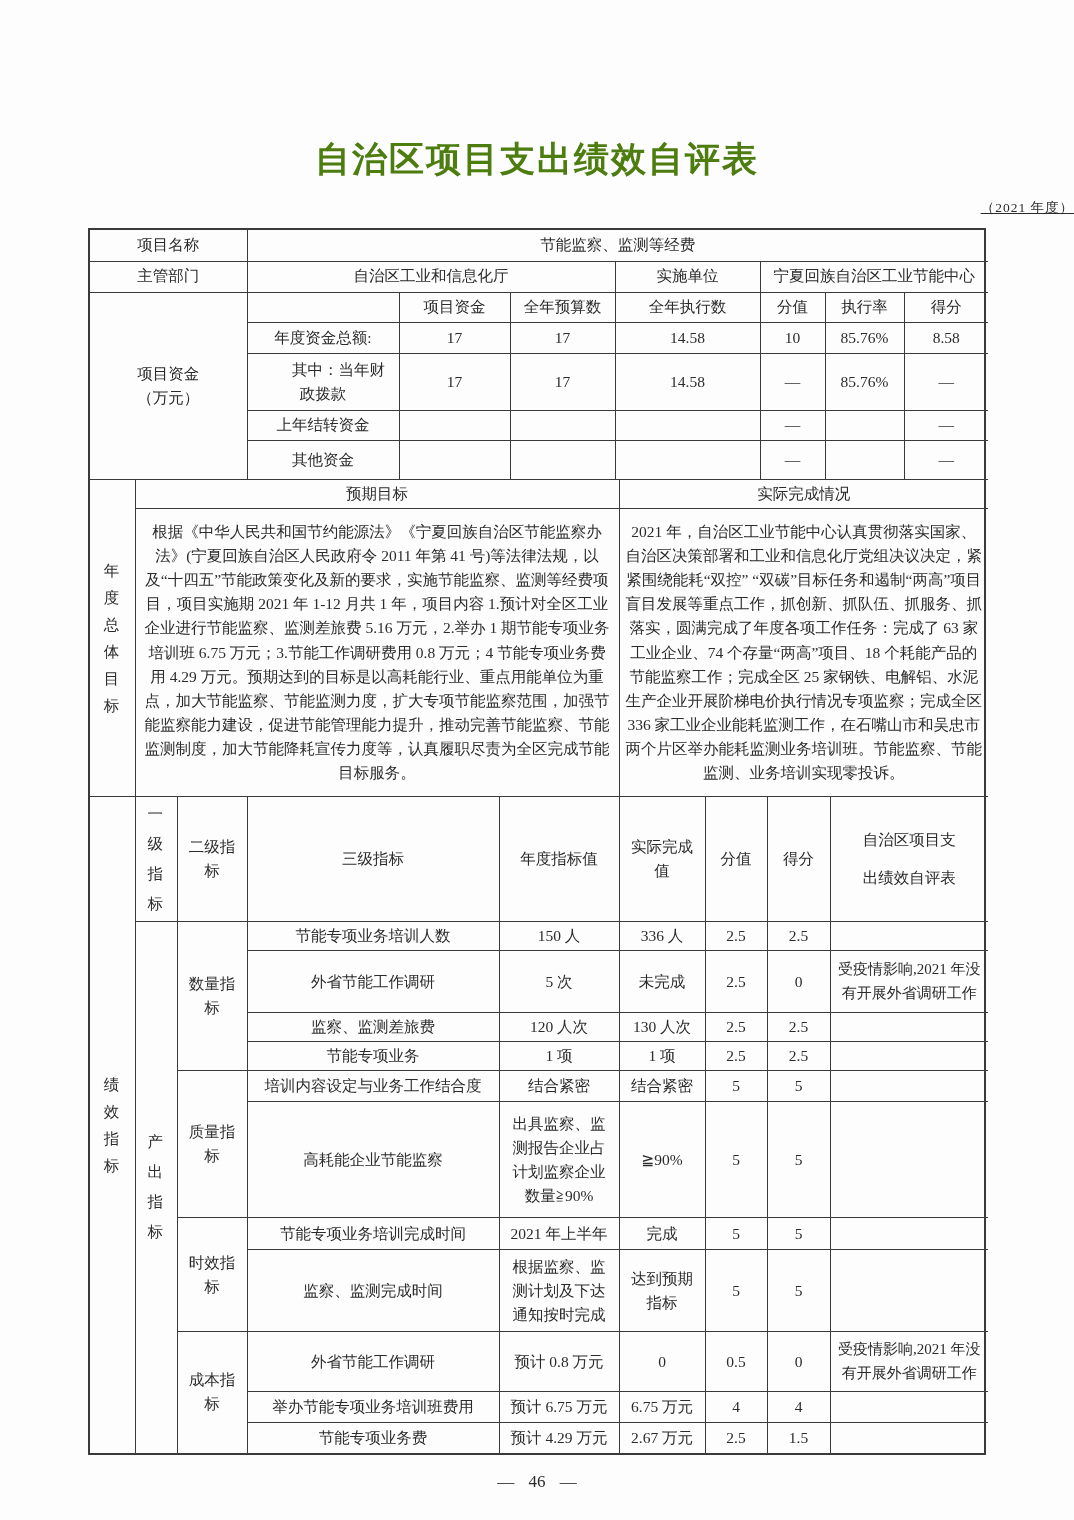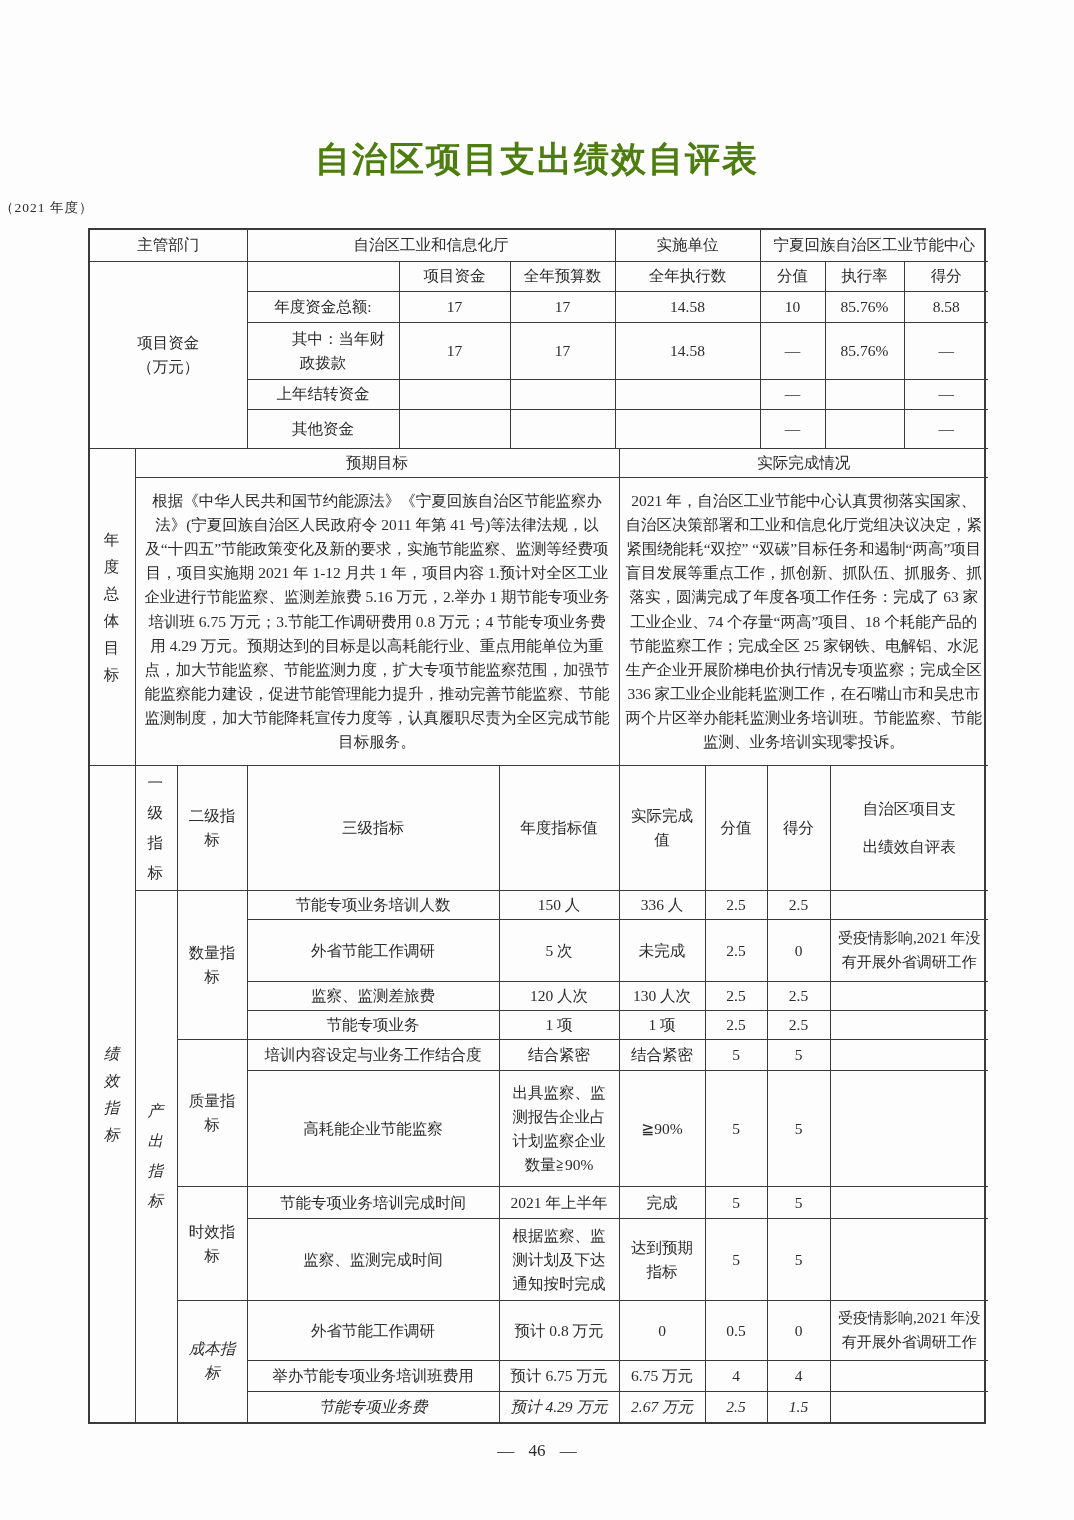--- a/index.html
+++ b/index.html
@@ -15,23 +15,24 @@
   .doc-title {
     margin-top: 136px;
     text-align: center;
     font-size: 35px;
     font-weight: bold;
     letter-spacing: 2px;
     color: #4d7c0f;
   }
   .doc-subtitle {
     margin-top: 16px;
-    text-align: left;
+    text-align: right;
     font-size: 13.5px;
     letter-spacing: 1px;
+    text-decoration: underline;
   }
   .sheet {
     width: 898px;
     margin: 11px auto 0;
     border: 2px solid #3a3a3a;
   }
   table.grid {
     width: 100%;
     border-collapse: collapse;
     table-layout: fixed;
@@ -39,21 +40,21 @@
   table.grid td {
     border-right: 1px solid #3a3a3a;
     border-bottom: 1px solid #3a3a3a;
     vertical-align: middle;
     text-align: center;
     padding: 2px 6px;
     line-height: 1.55;
     overflow: hidden;
   }
   table.grid tr > td:last-child { border-right: none; }
-  table.grid.last-table td.bb0 { border-bottom: none; font-style: italic; }
+  table.grid.last-table td.bb0 { border-bottom: none; }
   td.left { text-align: left; padding: 2px 8px; }
   td.right { text-align: right; padding-right: 7px; }
   td.vtop { vertical-align: top; }
   td.goal-text {
     text-align: justify;
     padding: 7px 11px 4px;
     line-height: 28.6px;
     font-size: 15.5px;
   }
   .vstack {
@@ -93,20 +94,24 @@
 <div class="sheet">
 
   <table class="grid">
     <colgroup>
         <col style="width:157px">
         <col style="width:368px">
         <col style="width:145px">
         <col style="width:228px">
       </colgroup>
     <tbody>
+        <tr style="height:31px">
+      <td>项目名称</td>
+      <td colspan="3">节能监察、监测等经费</td>
+    </tr>
     <tr style="height:31px">
       <td>主管部门</td>
       <td>自治区工业和信息化厅</td>
       <td>实施单位</td>
       <td>宁夏回族自治区工业节能中心</td>
     </tr>
   </tbody>
     </table>
 
   <table class="grid">

